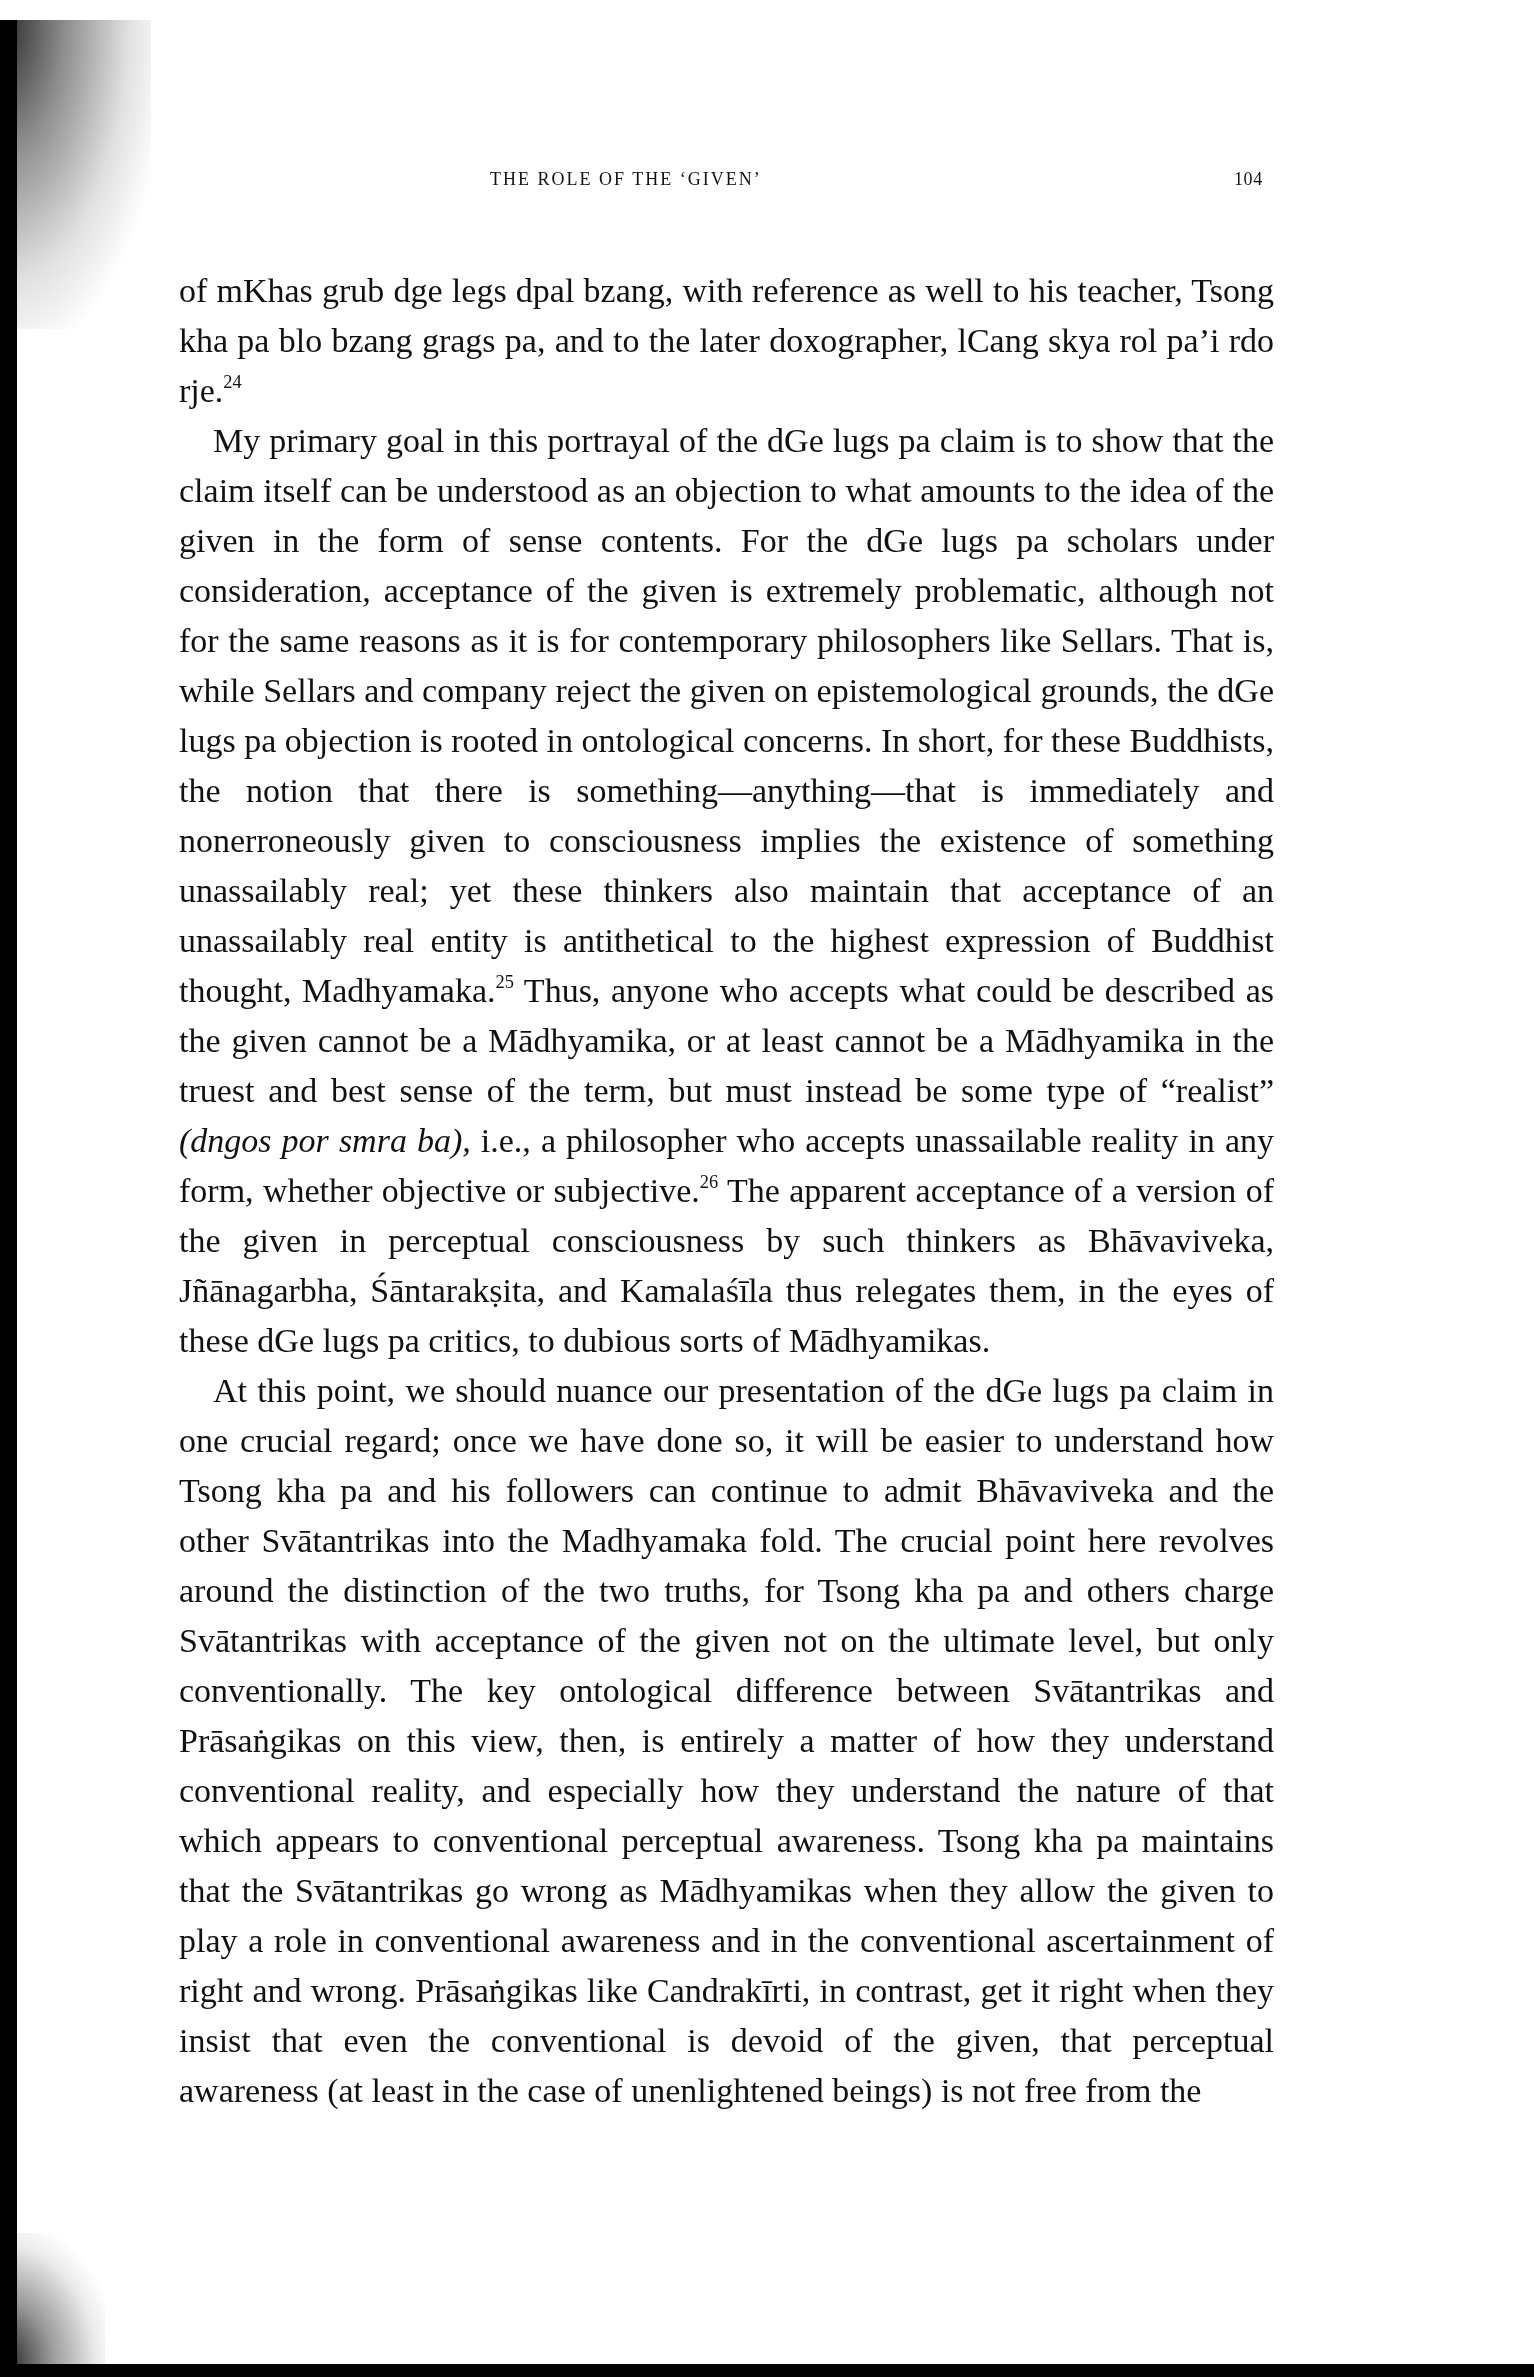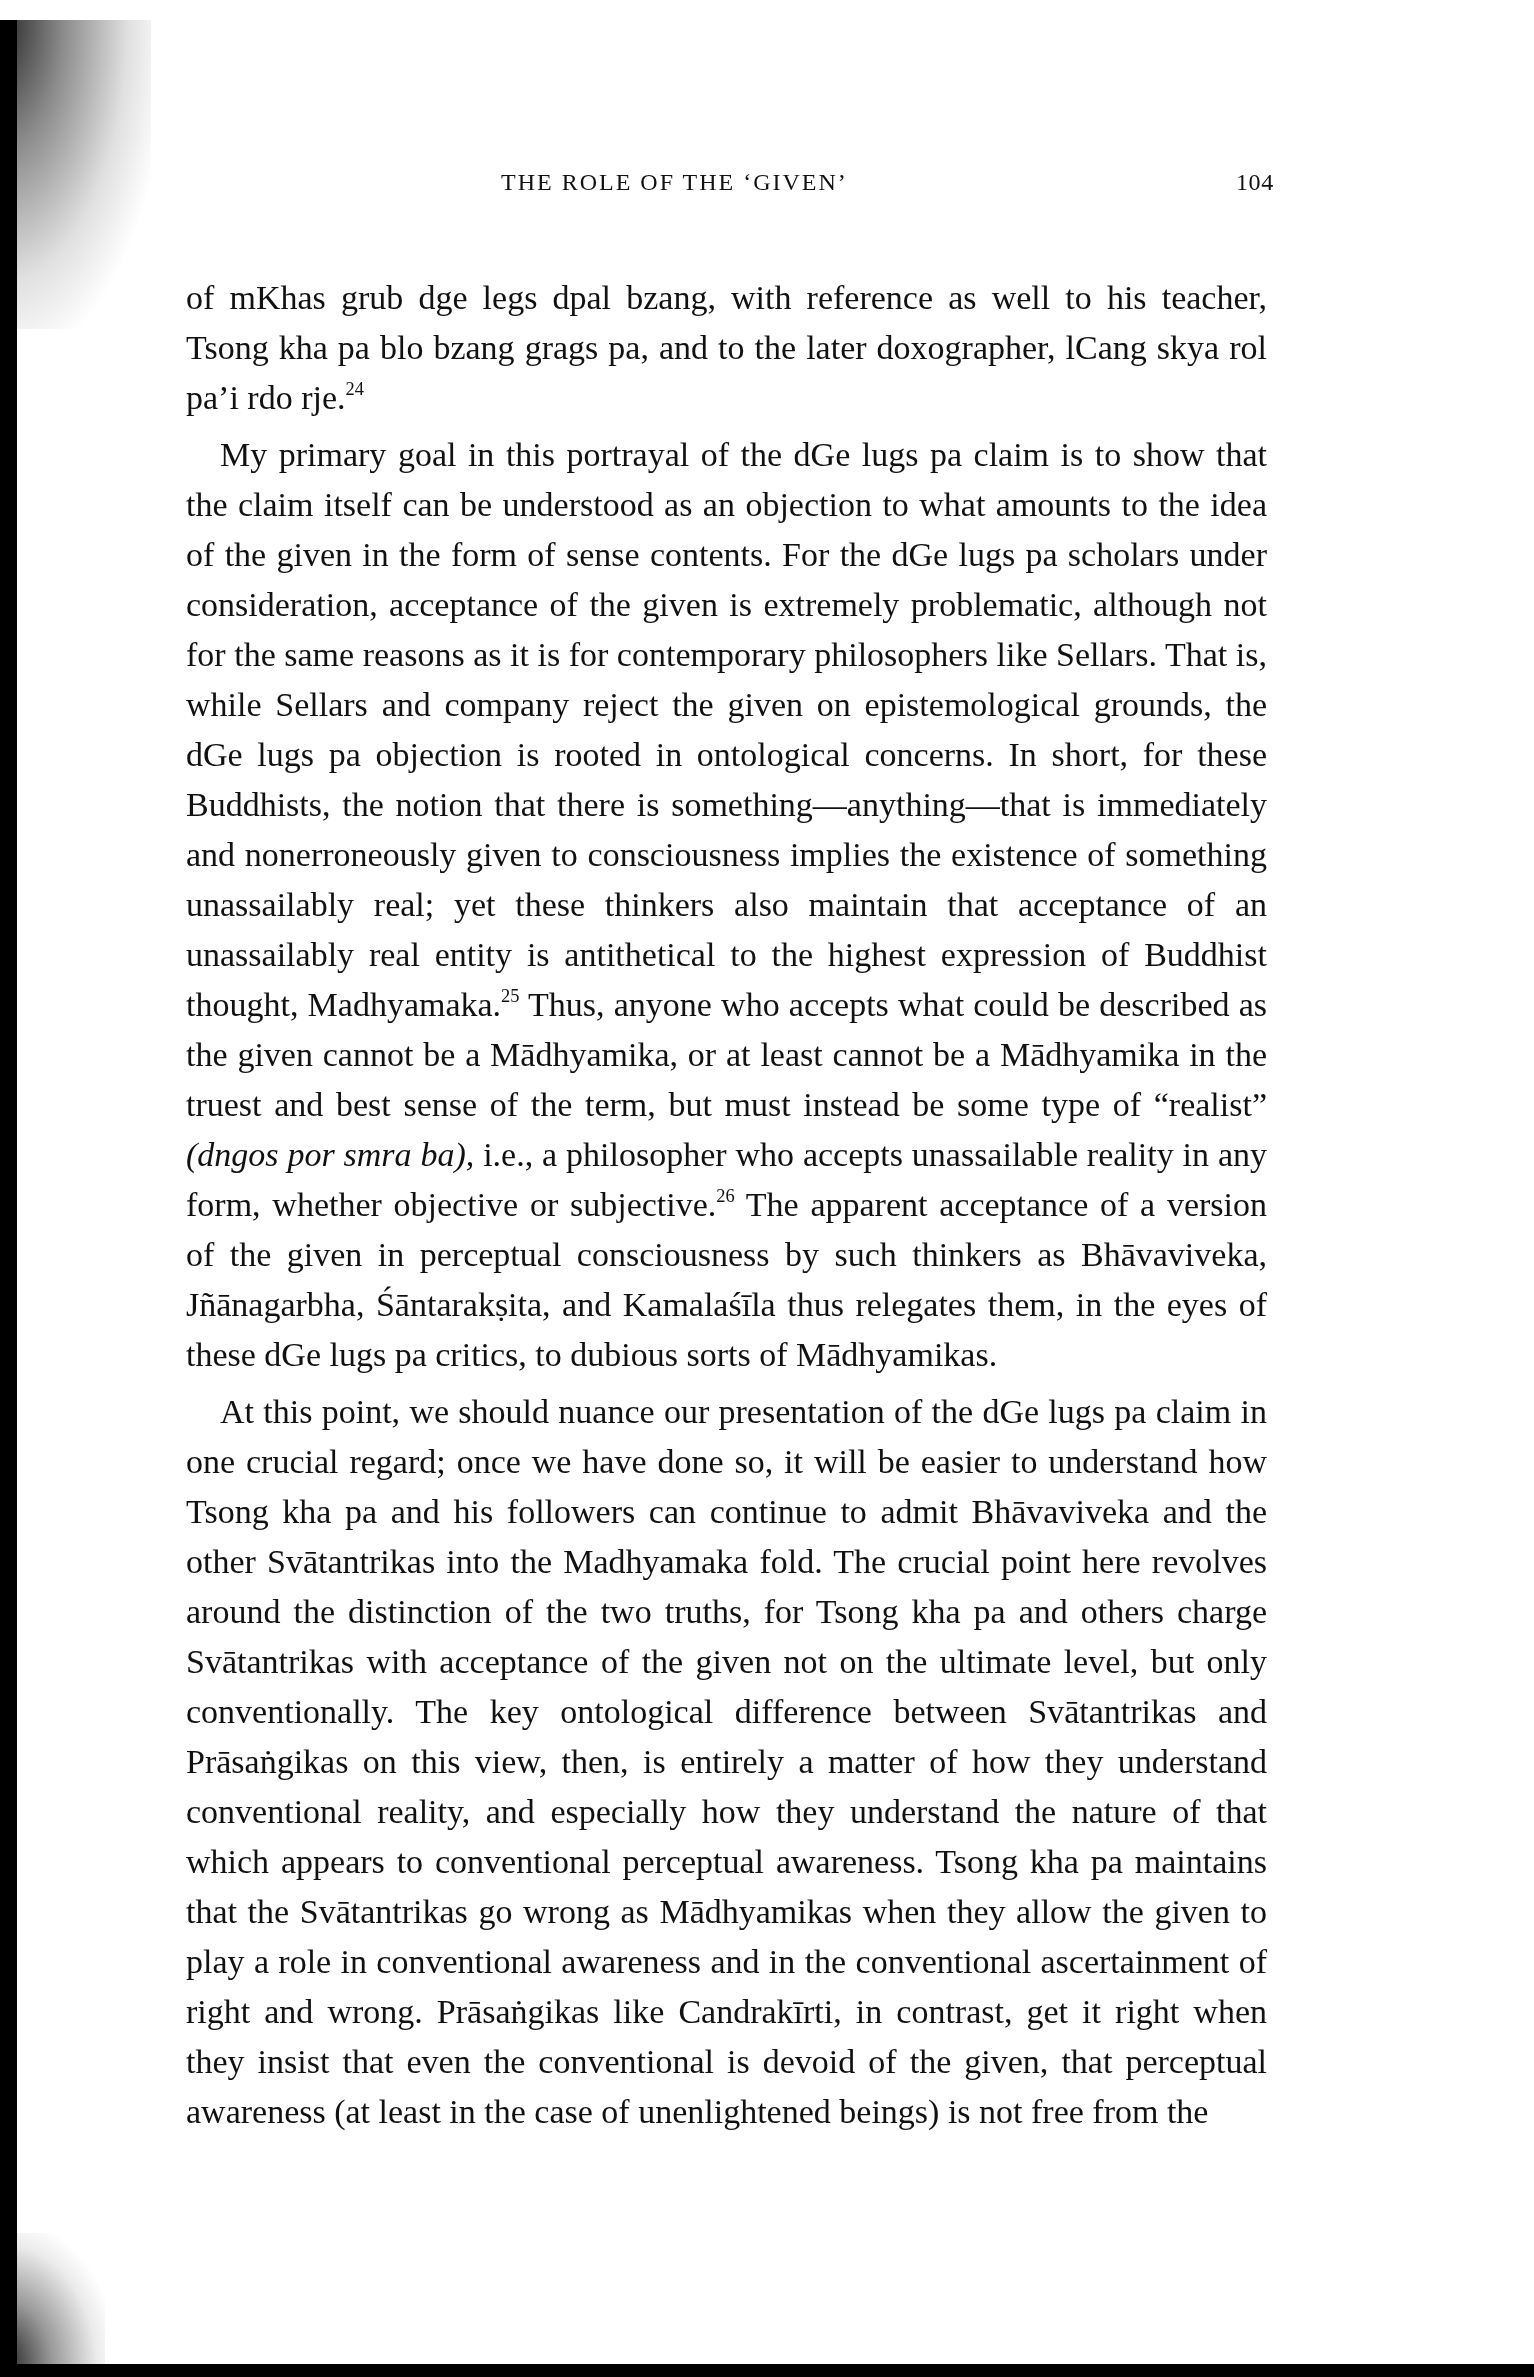--- a/index.html
+++ b/index.html
@@ -43,24 +43,24 @@
     position: absolute;
     left: 0;
     bottom: 0;
     width: 1535px;
     height: 13px;
     background: #000;
   }
   .running-head {
     position: absolute;
     top: 169px;
-    left: 179px;
+    left: 168px;
     width: 1095px;
     height: 39px;
-    font-size: 24px;
+    font-size: 18px;
     letter-spacing: 2px;
   }
   .running-head .title {
     position: absolute;
     left: 322px;
     top: 0;
     white-space: nowrap;
   }
   .running-head .folio {
     position: absolute;
@@ -72,21 +72,21 @@
     position: absolute;
     top: 266px;
     left: 179px;
     width: 1095px;
     font-size: 34px;
     line-height: 50px;
     text-align: justify;
     hyphens: manual;
   }
   .body-text p {
-    margin: 7px;
+    margin: 0;
   }
   .body-text p.indent {
     text-indent: 34px;
   }
   .body-text sup {
     font-size: 18.4px;
     line-height: 0;
     vertical-align: 14.4px;
   }
   .body-text em {

